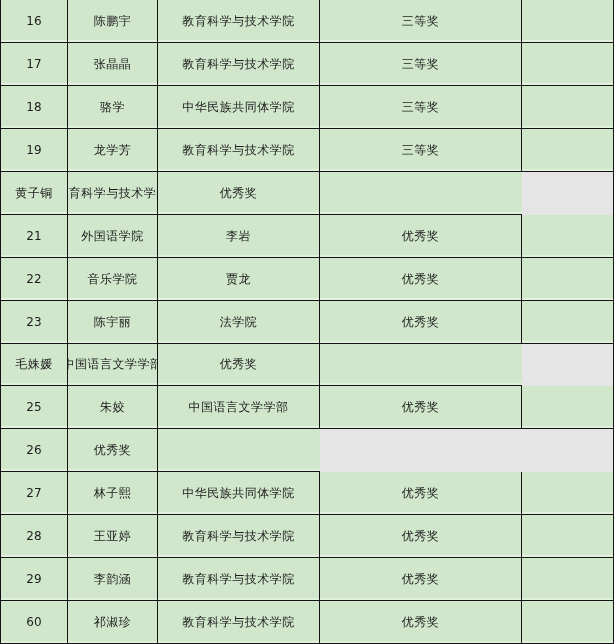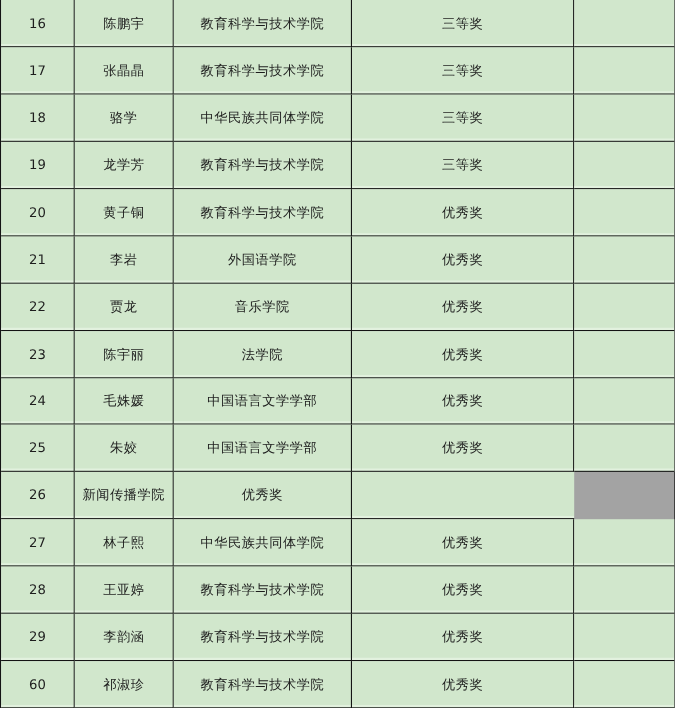--- a/index.html
+++ b/index.html
@@ -6,21 +6,21 @@
     margin: 0;
     padding: 0;
     background: #ffffff;
     font-family: "DejaVu Sans", "Liberation Sans", sans-serif;
   }
   .screen {
     position: relative;
     width: 614px;
     height: 644px;
     overflow: hidden;
-    background: #a3a3a3;
+    background: #e5e5e5;
     box-sizing: border-box;
   }
   .awards-table {
     display: flex;
     flex-direction: column;
     width: 100%;
     height: 100%;
     box-sizing: border-box;
     border-left: 1px solid #141414;
     border-right: 1px solid #141414;
@@ -86,70 +86,67 @@
 
   <div class="row">
     <div class="cell c-no">19</div>
     <div class="cell c-name">龙学芳</div>
     <div class="cell c-college">教育科学与技术学院</div>
     <div class="cell c-award">三等奖</div>
     <div class="cell c-blank"></div>
   </div>
 
   <div class="row">
-    <div class="cell c-no">20</div>
     <div class="cell c-name">黄子铜</div>
     <div class="cell c-college">教育科学与技术学院</div>
     <div class="cell c-award">优秀奖</div>
     <div class="cell c-blank"></div>
   </div>
 
   <div class="row">
     <div class="cell c-no">21</div>
+    <div class="cell c-college">外国语学院</div>
     <div class="cell c-name">李岩</div>
-    <div class="cell c-college">外国语学院</div>
     <div class="cell c-award">优秀奖</div>
     <div class="cell c-blank"></div>
   </div>
 
   <div class="row">
     <div class="cell c-no">22</div>
+    <div class="cell c-college">音乐学院</div>
     <div class="cell c-name">贾龙</div>
-    <div class="cell c-college">音乐学院</div>
     <div class="cell c-award">优秀奖</div>
     <div class="cell c-blank"></div>
   </div>
 
   <div class="row">
     <div class="cell c-no">23</div>
     <div class="cell c-name">陈宇丽</div>
     <div class="cell c-college">法学院</div>
     <div class="cell c-award">优秀奖</div>
     <div class="cell c-blank"></div>
   </div>
 
   <div class="row">
-    <div class="cell c-no">24</div>
     <div class="cell c-name">毛姝媛</div>
     <div class="cell c-college">中国语言文学学部</div>
     <div class="cell c-award">优秀奖</div>
     <div class="cell c-blank"></div>
   </div>
 
   <div class="row">
     <div class="cell c-no">25</div>
     <div class="cell c-name">朱姣</div>
     <div class="cell c-college">中国语言文学学部</div>
     <div class="cell c-award">优秀奖</div>
     <div class="cell c-blank"></div>
   </div>
 
   <div class="row">
     <div class="cell c-no">26</div>
-    <div class="cell c-college">新闻传播学院</div>
     <div class="cell c-award">优秀奖</div>
     <div class="cell c-blank"></div>
   </div>
 
   <div class="row">
     <div class="cell c-no">27</div>
     <div class="cell c-name">林子熙</div>
     <div class="cell c-college">中华民族共同体学院</div>
     <div class="cell c-award">优秀奖</div>
     <div class="cell c-blank"></div>

